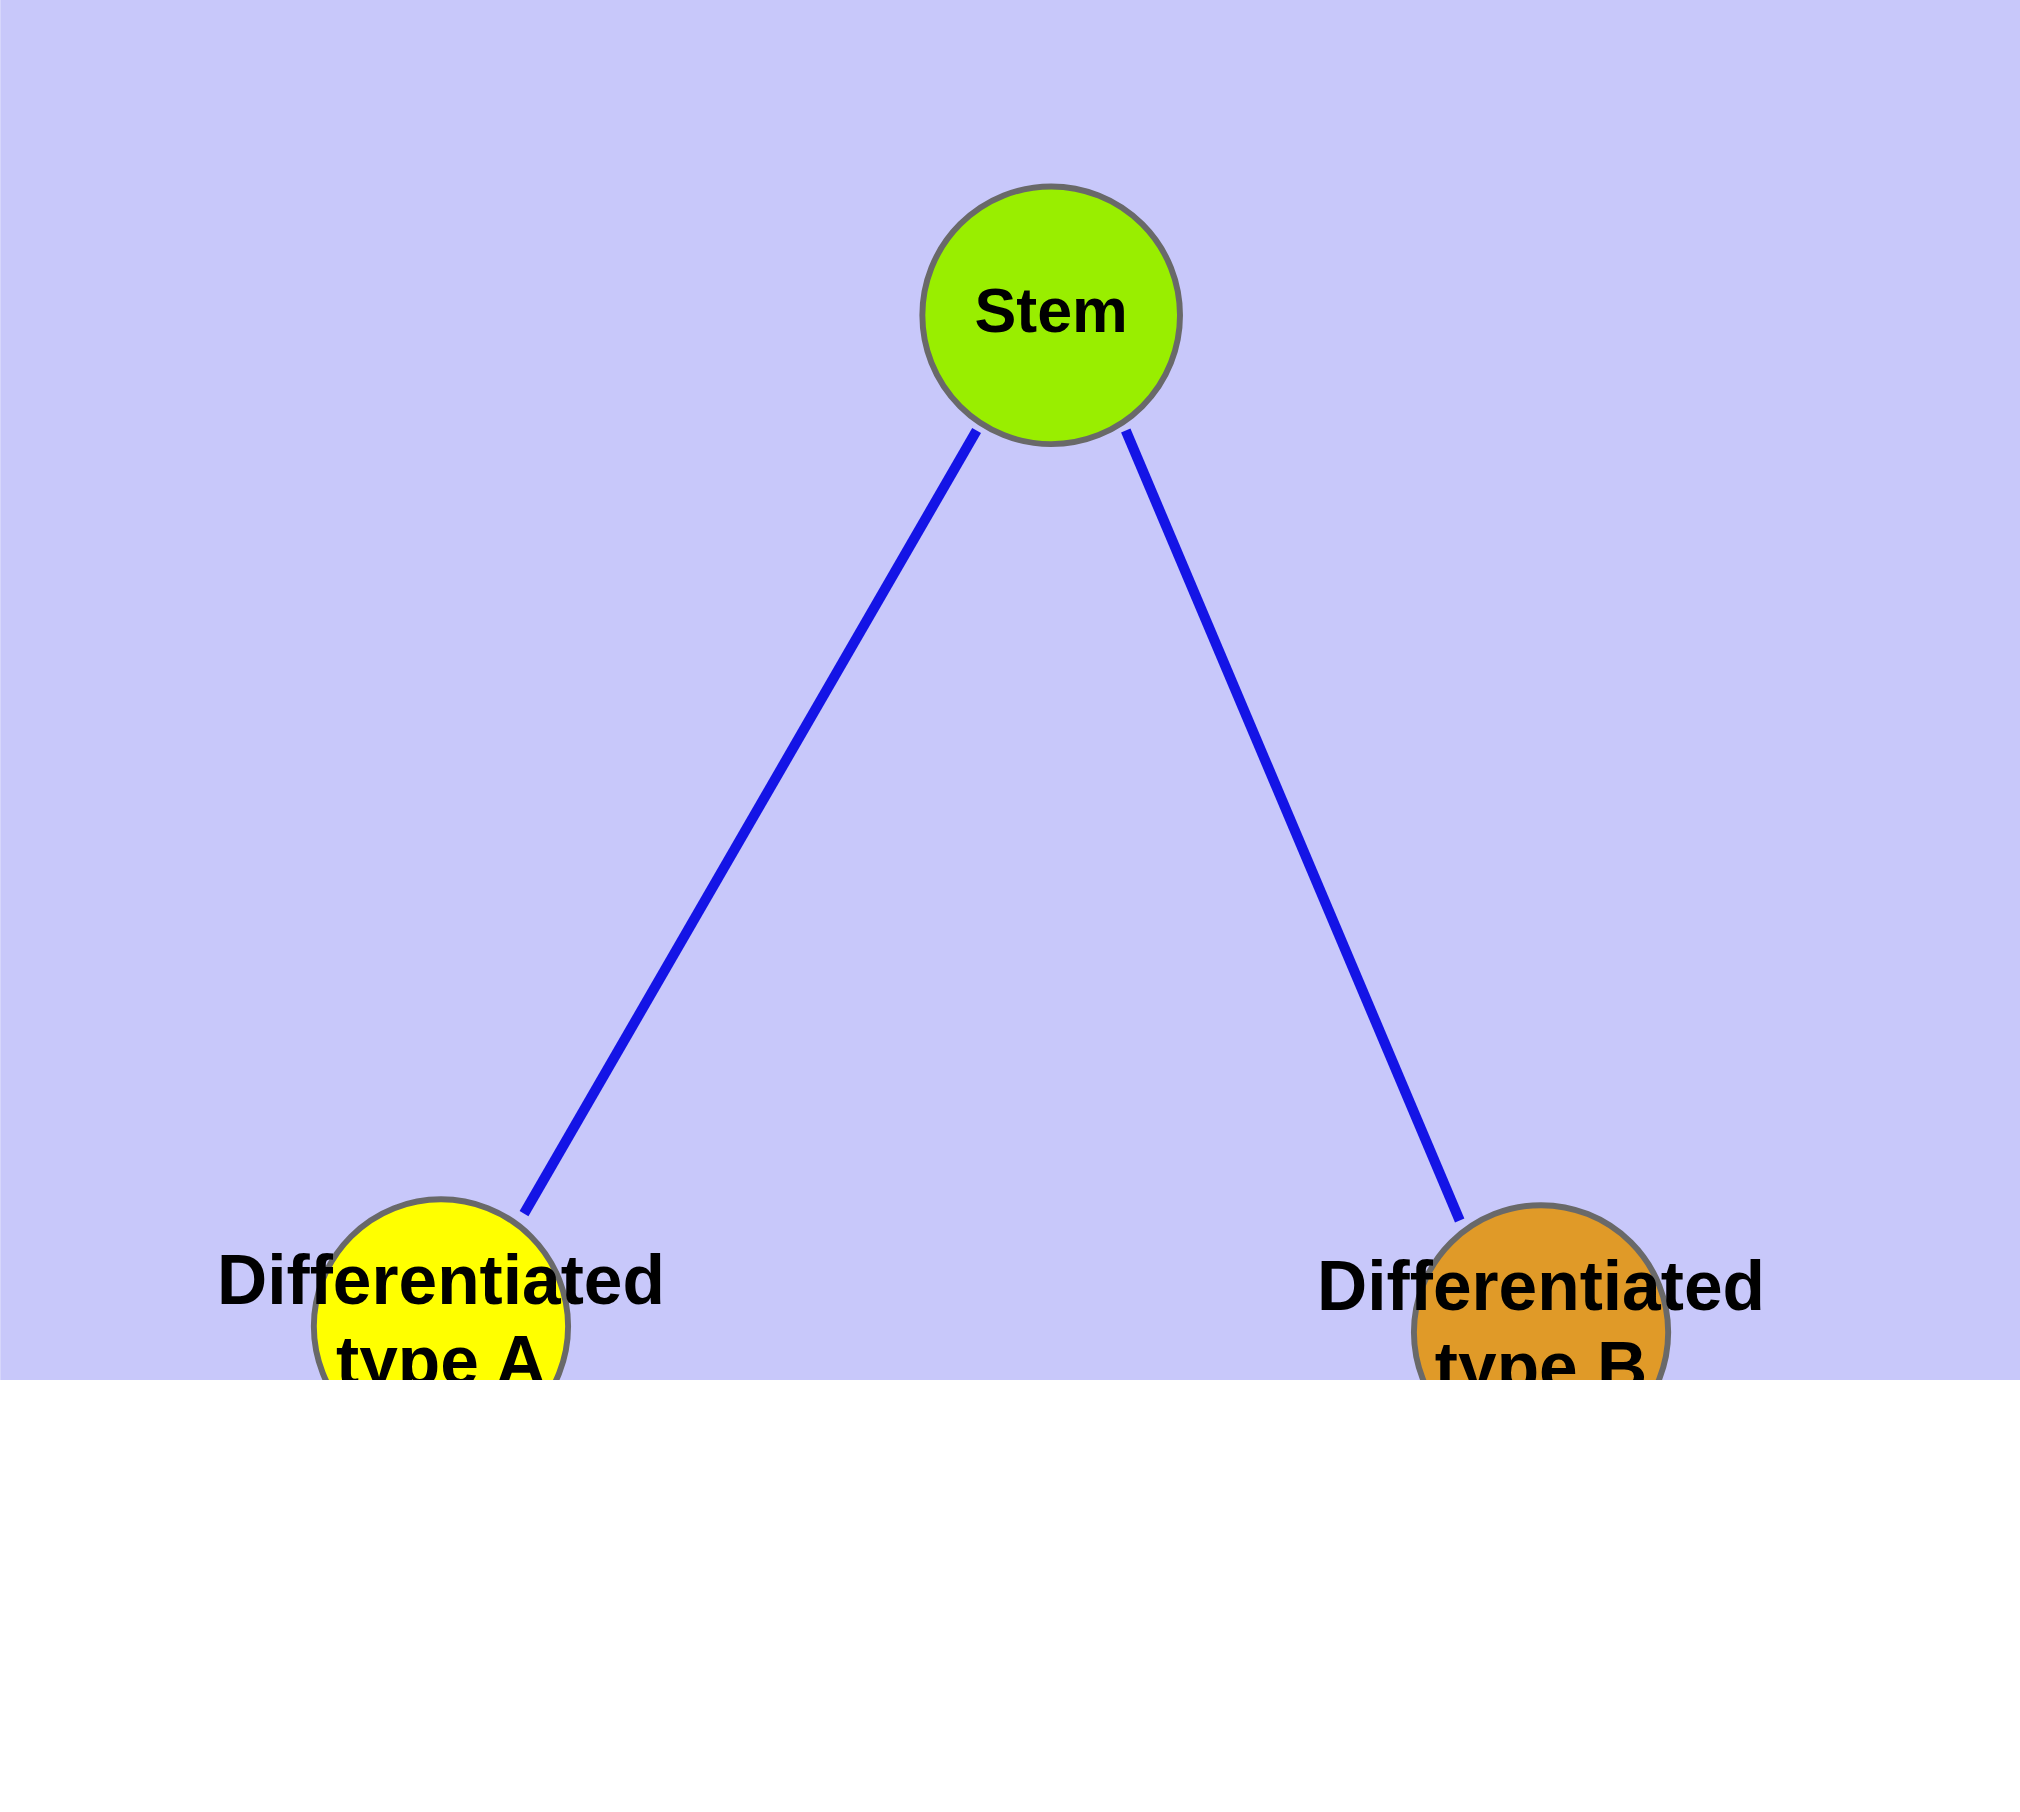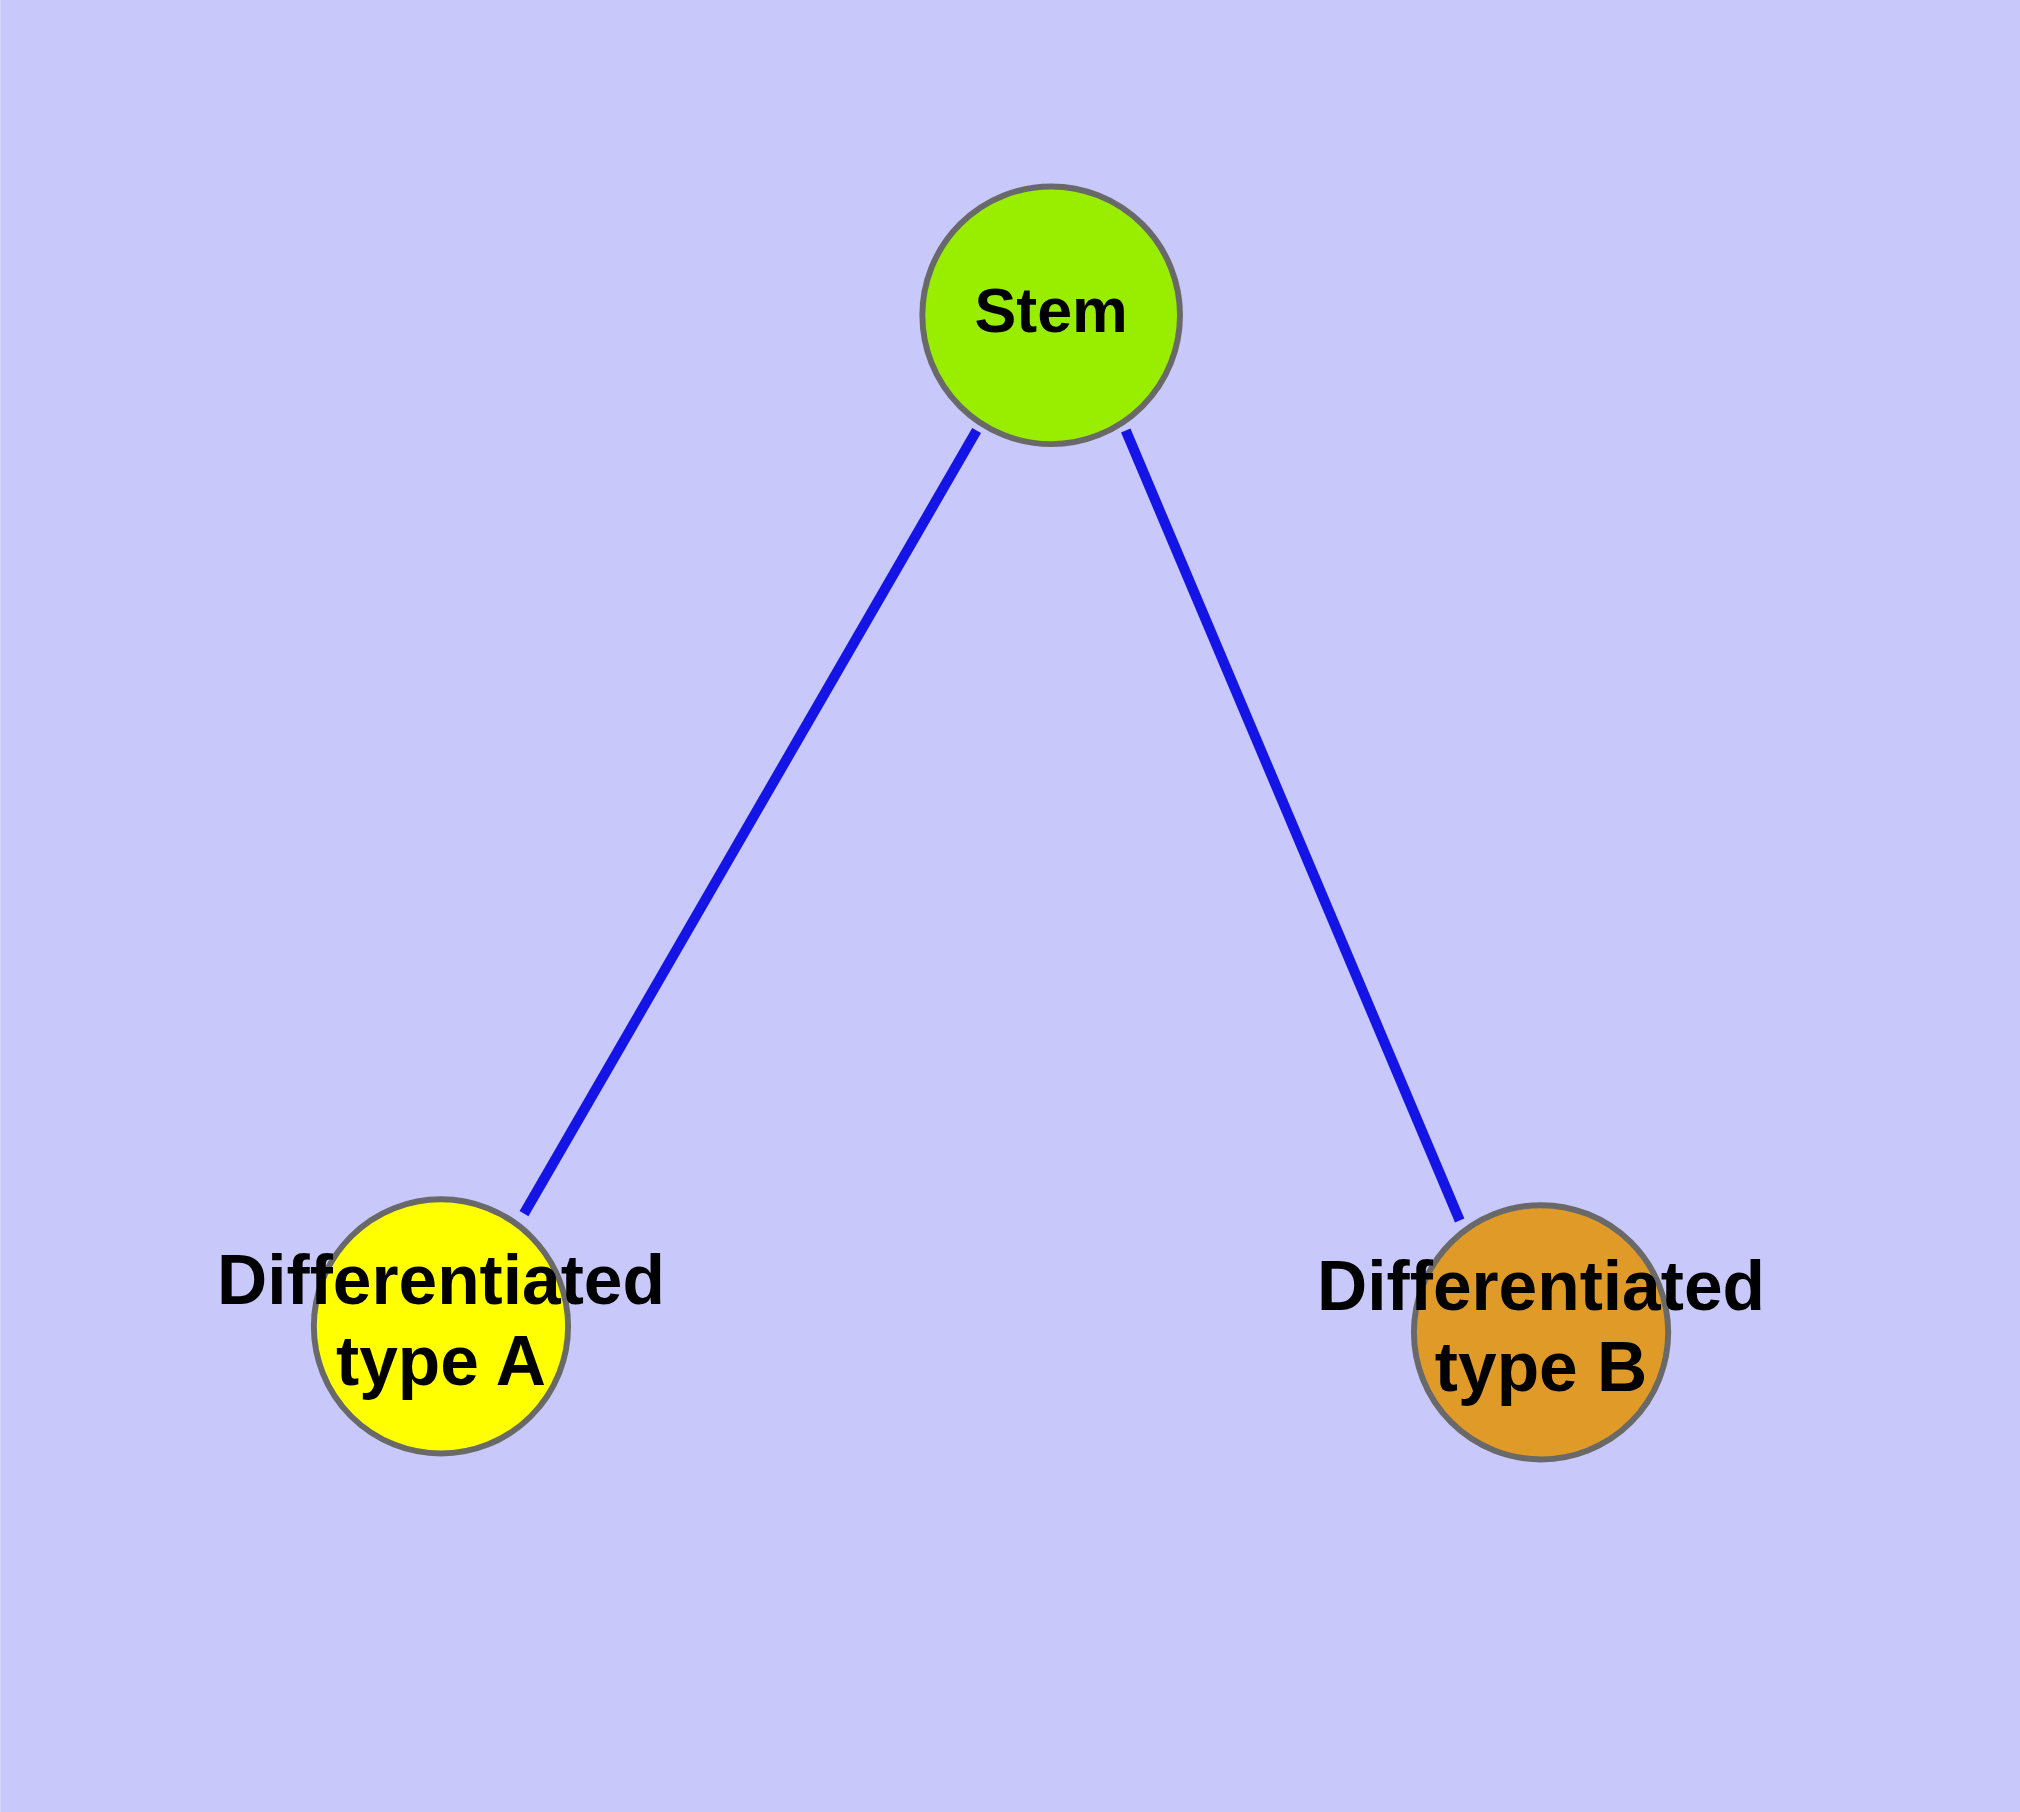--- a/index.html
+++ b/index.html
@@ -32,21 +32,21 @@
   .node-label-root {
     font-size: 74px;
   }
   .node-label-leaf {
     font-size: 82px;
   }
 </style>
 </head>
 <body>
 
-<div id="canvas" style="width: 2021px; height: 1812px;">
+<div id="canvas" style="width: 2021px; height: 1380px;">
   <svg id="graph-svg" viewBox="0 0 2384 2138" xmlns="http://www.w3.org/2000/svg" style="width: 2021px; height: 1812px;">
 
     <rect id="bg-rect" x="0" y="0" width="2384" height="2138" fill="#c8c8fa"></rect>
 
     <g id="edges-layer">
       <line id="edge-0" x1="1152" y1="508" x2="618" y2="1432" stroke="#1414e6" stroke-width="12" stroke-linecap="butt"></line>
       <line id="edge-1" x1="1328" y1="508" x2="1722" y2="1440" stroke="#1414e6" stroke-width="12" stroke-linecap="butt"></line>
     </g>
 
     <g id="nodes-layer">

